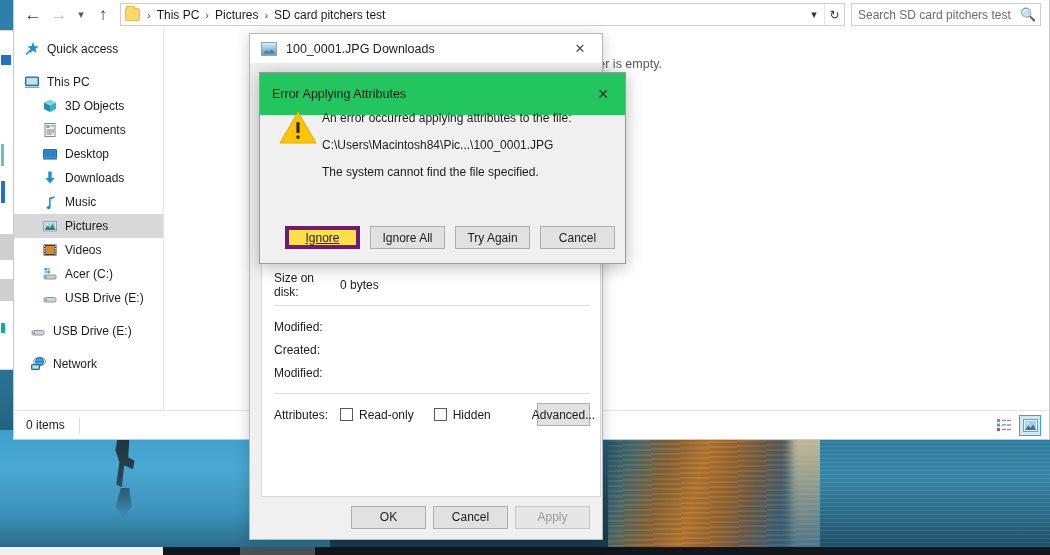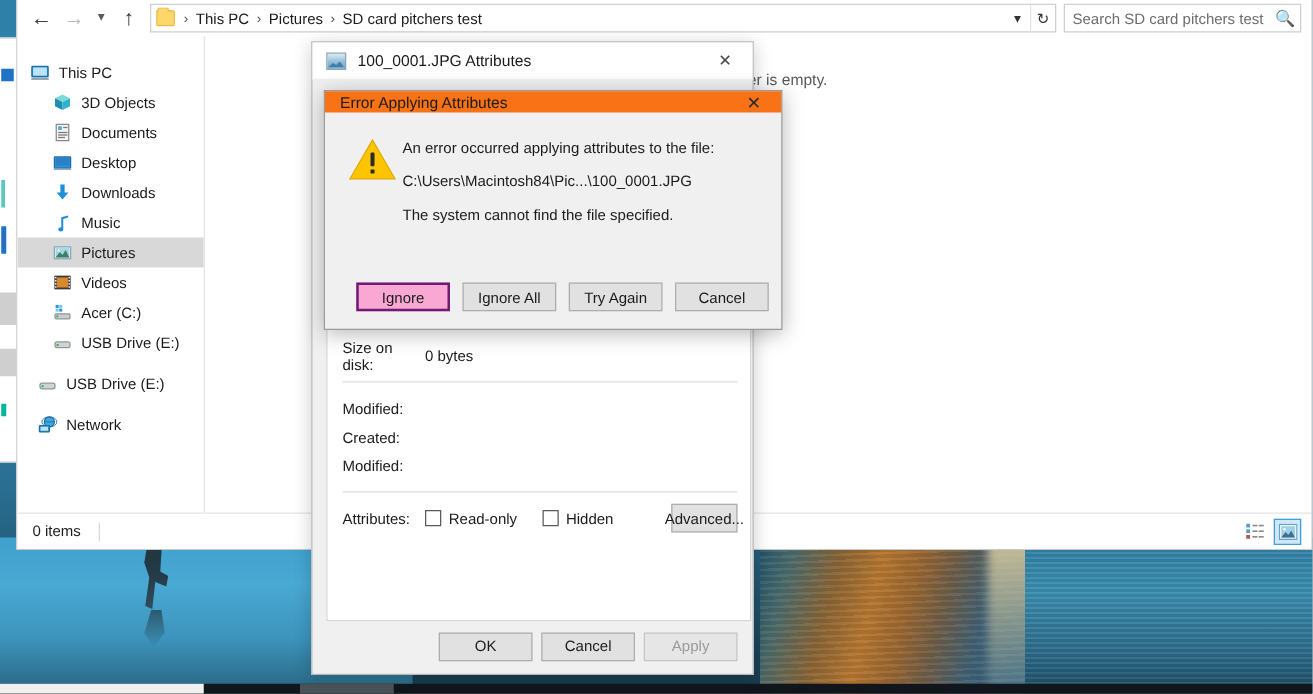--- a/index.html
+++ b/index.html
@@ -220,36 +220,36 @@
   .btn.foot { width: 75px; height: 23px; background:#e1e1e1; }
   .btn.foot.disabled { color:#9a9a9a; border-color:#c6c6c6; background:#e6e6e6; }
 
   
   .errdlg {
     position:absolute; left: 259px; top: 72px; width: 367px; height: 192px;
     background:#f0f0f0; border: 1px solid #9a9a9a;
     box-shadow: 0 3px 16px rgba(0,0,0,.28);
   }
   .err-title {
-    height: 17px; background:#f97316; display:flex; align-items:center;
+    height: 42px; background:#22c55e; display:flex; align-items:center;
   }
   .err-title-text { font-size: 12.5px; color:#1b1b1b; margin-left: 12px; }
   .err-close { margin-left:auto; width: 44px; height: 31px; display:flex; align-items:center; justify-content:center; font-size:14px; color:#2b2b2b;}
   .warn-ico {
     position:absolute; left: 19px; top: 38px; width: 38px; height: 34px;
   }
   .err-lines { position:absolute; left: 62px; top: 38px; width: 292px; }
   .err-line { font-size: 12px; color:#1b1b1b; margin-bottom: 13px; }
   .err-btns {
     position:absolute; left: 25px; bottom: 14px; width: 330px;
     display:flex; gap: 10px;
   }
   .ebtn { width: 75px; height: 23px; background:#e1e1e1; border:1px solid #adadad;
     font-size:12px; color:#1b1b1b; display:flex; align-items:center; justify-content:center; position:relative;}
-  .ebtn.default { border: 2px solid #701a75; background:#f9a8d4; }
+  .ebtn.default { border: 4px solid #701a75; background:#fde047;text-decoration:underline; }
 </style>
 </head>
 <body>
 
 <div id="root">
 
   <div class="wallpaper">
     <div class="wall-left-water"></div>
     <div class="wall-fig"></div>
     <div class="wall-fig2"></div>
@@ -309,20 +309,29 @@
       <div class="searchbox">
         <span class="sph">Search SD card pitchers test</span>
         <span class="sicon">🔍</span>
       </div>
     </div>
 
     <div class="explorer-body">
 
       <div class="navpane">
 
+        <div class="nav-item">
+          <span class="nav-ico">
+            <svg width="16" height="16" viewBox="0 0 16 16">
+                <path d="M9 1 L10.5 5 L14.5 5.5 L11.5 8 L12.5 12 L9 9.8 L5.5 12 L6.5 8 L3.5 5.5 L7.5 5 Z" fill="#1f8fd6"></path>
+                <path d="M6.5 9 L2 13.5" stroke="#1f8fd6" stroke-width="1.6" fill="none"></path>
+              </svg>
+          </span>
+          <span>Quick access</span>
+        </div>
 
         <div class="nav-gap"></div>
 
         <div class="nav-item">
           <span class="nav-ico">
             <svg width="16" height="16" viewBox="0 0 16 16">
                 <rect x="1.5" y="3" width="13" height="8.5" rx="0.5" fill="#2a96d8" stroke="#1d6fa5"></rect>
                 <rect x="2.5" y="4" width="11" height="6.5" fill="#bfe2f5"></rect>
                 <rect x="1" y="12.5" width="14" height="1.4" fill="#8a9aa4"></rect>
               </svg>
@@ -495,21 +504,21 @@
               <circle cx="4.6" cy="4.4" r="1" fill="#ffffff"></circle>
             </svg>
         </div>
       </div>
     </div>
   </div>
 
   <div class="props">
     <div class="props-title">
       <span class="props-ico"></span>
-      <span class="props-title-text">100_0001.JPG Attributes</span>
+      <span class="props-title-text">100_0001.JPG Downloads</span>
       <div class="props-close">
         <span>✕</span>
       </div>
     </div>
 
     <div class="props-inner">
       <div class="prop-rows">
 
         <div class="prow">
           <span class="lab">Size on disk:</span>

